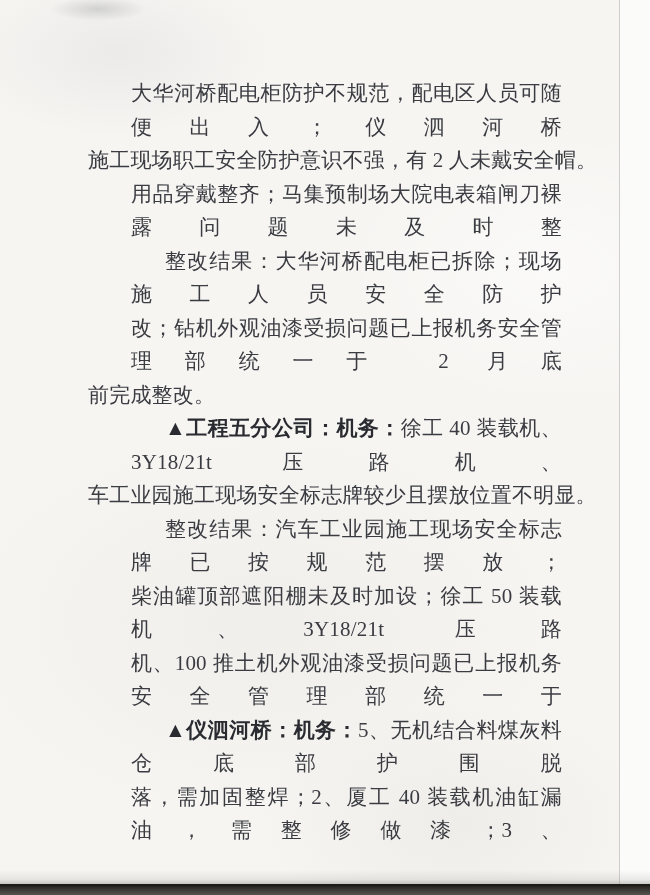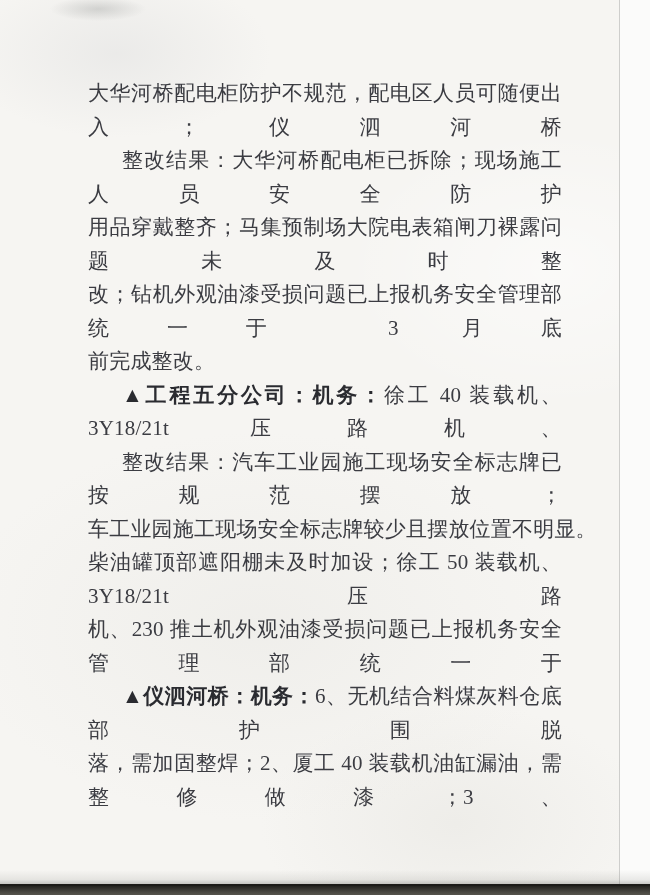--- a/index.html
+++ b/index.html
@@ -26,21 +26,21 @@
     position:absolute;top:0;bottom:9px;left:619px;width:31px;
     background:var(--paper-bright,#fbfbfa);
     border-left:1px solid rgba(170,170,165,0.55);
   }
   .text-col{
     position:absolute;left:88px;top:77px;width:474px;
     font-size:21px;line-height:33.5px;color:var(--ink,#3b3c42);
     letter-spacing:0.2px;
   }
   .line{white-space:nowrap;}
-  .line.just{white-space:normal;text-align:justify;text-align-last:justify;}
+  .line.just{white-space:normal;text-align:justify;text-align-last:justify;margin-left:43px;}
   .line.indent{text-indent:34px;}
   .b{font-weight:bold;color:var(--ink-bold,#2a2b30);}
   .edge-shadow{
     position:absolute;left:0;right:0;bottom:9px;height:16px;
     background:linear-gradient(to bottom, rgba(140,140,134,0) 0%, rgba(140,140,134,0.16) 60%, rgba(95,95,88,0.42) 100%);
   }
   .bed{
     position:absolute;left:0;right:0;bottom:0;height:9px;
     background:linear-gradient(to bottom,#24231f,#4a4842 70%,#55534c);
     border-top:2px solid #1c1b18;
@@ -48,27 +48,28 @@
 </style>
 </head>
 <body style="--paper: #f6f5f2; --paper-bright: #fbfbfa; --ink: #3b3c42; --ink-bold: #2a2b30;">
 
 <div class="scan">
   <div class="paper-texture"></div>
   <div class="smudge"></div>
   <div class="right-edge"></div>
   <div class="text-col" id="text-col">
       <div class="line just"><span>大华河桥配电柜防护不规范，配电区人员可随便出入；仪泗河桥</span></div>
+      <div class="line"><span>施工现场职工安全防护意识不强，有 2 人未戴安全帽。</span></div>
+      <div class="line just"><span>用品穿戴整齐；马集预制场大院电表箱闸刀裸露问题未及时整</span></div>
       <div class="line indent just"><span>整改结果：大华河桥配电柜已拆除；现场施工人员安全防护</span></div>
-      <div class="line just"><span>用品穿戴整齐；马集预制场大院电表箱闸刀裸露问题未及时整</span></div>
-      <div class="line just"><span>改；钻机外观油漆受损问题已上报机务安全管理部统一于 3 月底</span></div>
+      <div class="line just"><span>改；钻机外观油漆受损问题已上报机务安全管理部统一于 2 月底</span></div>
       <div class="line"><span>前完成整改。</span></div>
       <div class="line indent just"><span class="b">▲工程五分公司：</span><span class="b">机务：</span><span>徐工 40 装载机、3Y18/21t 压路机、</span></div>
+      <div class="line"><span>车工业园施工现场安全标志牌较少且摆放位置不明显。</span></div>
       <div class="line indent just"><span>整改结果：汽车工业园施工现场安全标志牌已按规范摆放；</span></div>
-      <div class="line"><span>车工业园施工现场安全标志牌较少且摆放位置不明显。</span></div>
       <div class="line just"><span>柴油罐顶部遮阳棚未及时加设；徐工 50 装载机、3Y18/21t 压路</span></div>
-      <div class="line just"><span>机、230 推土机外观油漆受损问题已上报机务安全管理部统一于</span></div>
-      <div class="line indent just"><span class="b">▲仪泗河桥：</span><span class="b">机务：</span><span>6、无机结合料煤灰料仓底部护围脱</span></div>
+      <div class="line just"><span>机、100 推土机外观油漆受损问题已上报机务安全管理部统一于</span></div>
+      <div class="line indent just"><span class="b">▲仪泗河桥：</span><span class="b">机务：</span><span>5、无机结合料煤灰料仓底部护围脱</span></div>
       <div class="line just"><span>落，需加固整焊；2、厦工 40 装载机油缸漏油，需整修做漆；3、</span></div>
     </div>
   <div class="edge-shadow"></div>
   <div class="bed"></div>
 </div>
 
 </body></html>

